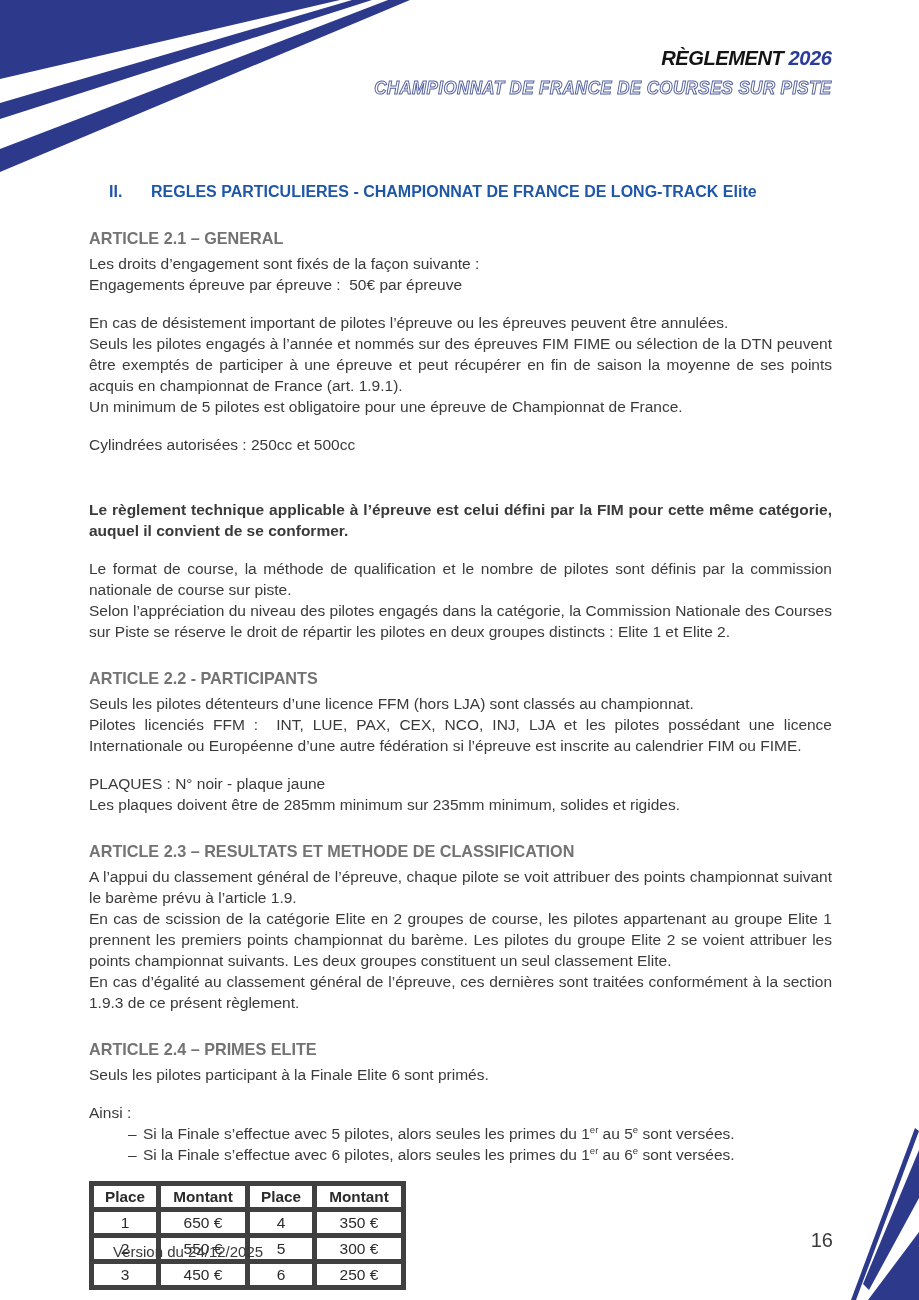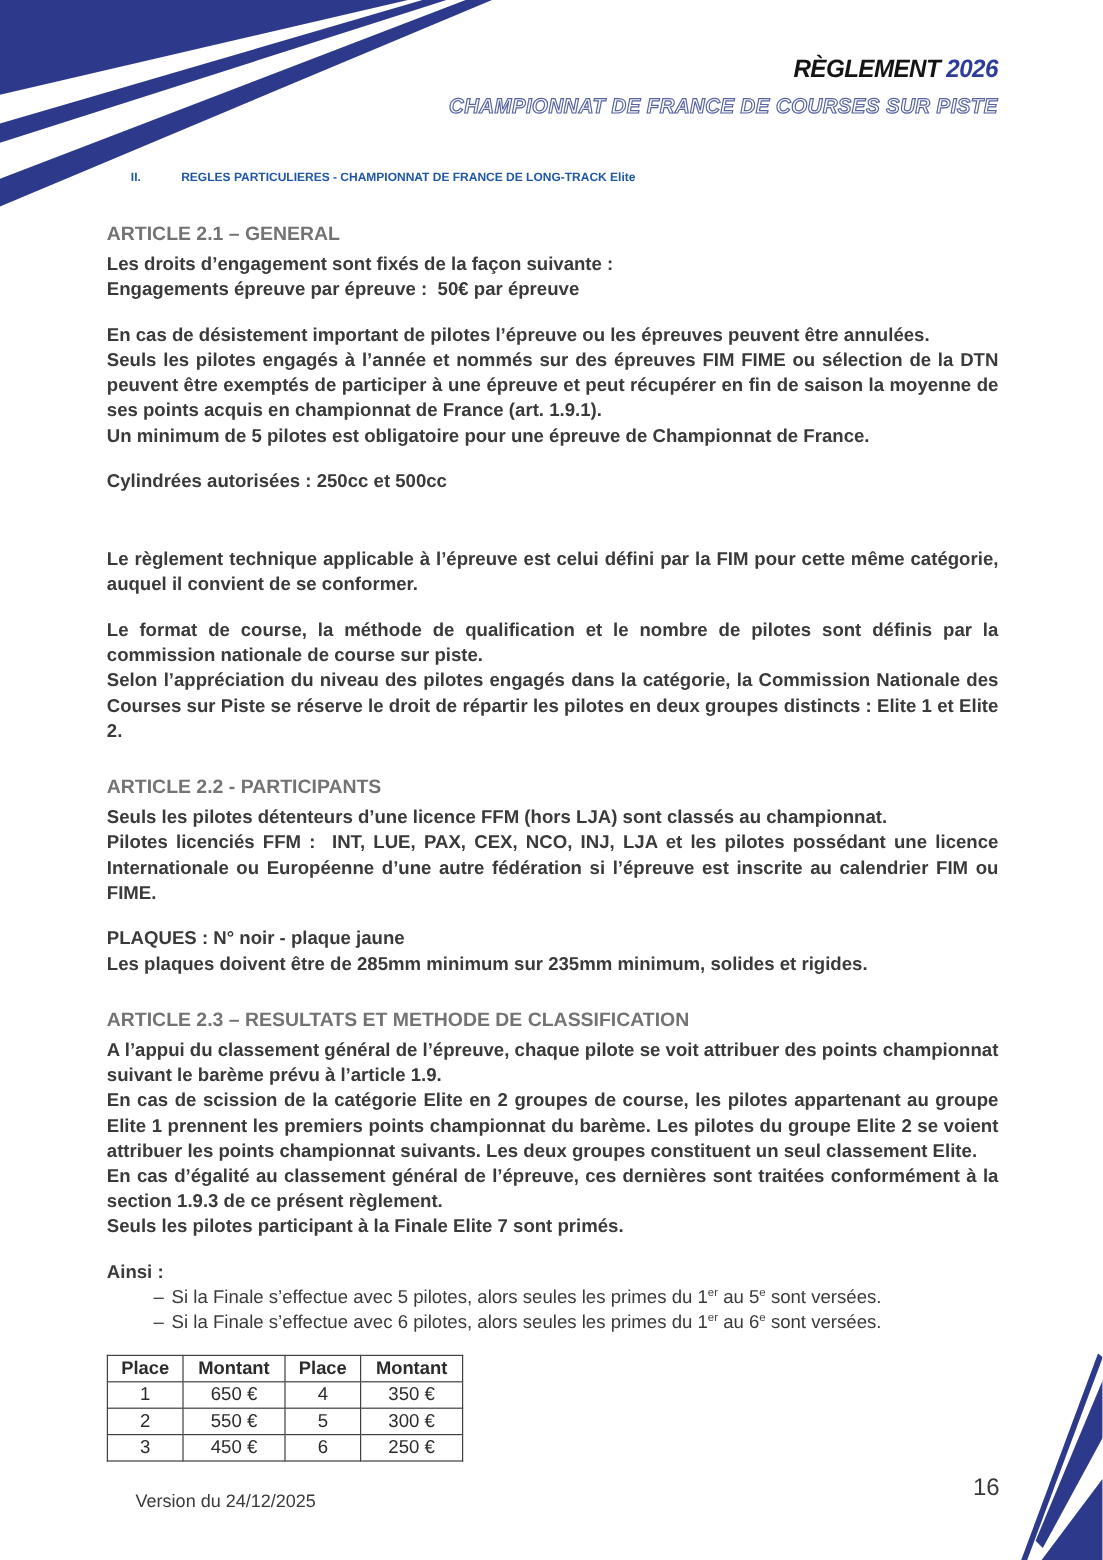--- a/index.html
+++ b/index.html
@@ -19,33 +19,33 @@
   }
   .brand-name{color:#141414;}
   .brand-year{color:#2b3c99;}
   .brand-subtitle{
     margin-top:8px;font-size:17.5px;font-weight:bold;font-style:italic;letter-spacing:0.4px;
     line-height:20px;color:transparent;-webkit-text-stroke:1px #56639f;
     transform:scaleX(0.97);transform-origin:right;
   }
   
   .content{position:absolute;left:89px;top:138px;width:743px;}
-  .section-title{display:flex;color:#1f57a8;font-weight:bold;font-size:10px;line-height:21px;}
+  .section-title{display:flex;color:#1f57a8;font-weight:bold;font-size:16px;line-height:21px;margin-top:43px;}
   .section-number{flex:0 0 42px;padding-left:20px;}
   .article-title{color:#737373;font-weight:bold;font-size:16.2px;line-height:21px;margin:26px 0 4px 0;}
-  .para{font-size:15.5px;line-height:21px;text-align:justify;margin:0;font-weight:bold;}
+  .para{font-size:15.5px;line-height:21px;text-align:justify;margin:0;}
   .para.bold{font-weight:bold;margin-top:44px;}
   .gap{height:17px;}
   .bullet{display:flex;font-size:15.5px;line-height:21px;}
   .bullet-dash{flex:0 0 15px;margin-left:39px;}
   sup{font-size:9.5px;line-height:0;vertical-align:super;}
   
   .prize-table{border-collapse:collapse;margin-top:16px;font-size:15.5px;color:#2b2b2b;}
   .prize-table th,.prize-table td{
-    border:1px solid #404040;text-align:center;height:21px;line-height:21px;padding:0;
+    border:5px solid #404040;text-align:center;height:21px;line-height:21px;padding:0;
   }
   .prize-table th{font-size:15.3px;}
   .col-place{width:62px;}
   .col-montant{width:84px;}
   
   .footer-version{position:absolute;left:113px;top:1231px;font-size:15px;line-height:18px;margin-top:12px;}
   .footer-page{position:absolute;right:86px;top:1231px;font-size:20px;line-height:18px;}
 </style>
 </head>
 <body>
@@ -105,21 +105,22 @@
     </div>
 
     <div>
       <h3 class="article-title">ARTICLE 2.3 – RESULTATS ET METHODE DE CLASSIFICATION</h3>
       <p class="para">A l’appui du classement général de l’épreuve, chaque pilote se voit attribuer des points championnat suivant le barème prévu à l’article 1.9.</p>
       <p class="para">En cas de scission de la catégorie Elite en 2 groupes de course, les pilotes appartenant au groupe Elite 1 prennent les premiers points championnat du barème. Les pilotes du groupe Elite 2 se voient attribuer les points championnat suivants. Les deux groupes constituent un seul classement Elite.</p>
       <p class="para">En cas d’égalité au classement général de l’épreuve, ces dernières sont traitées conformément à la section 1.9.3 de ce présent règlement.</p>
     </div>
 
     <div>
-      <p class="para">Seuls les pilotes participant à la Finale Elite 7 sont primés.</p>
+      <h3 class="article-title">ARTICLE 2.4 – PRIMES ELITE</h3>
+      <p class="para">Seuls les pilotes participant à la Finale Elite 6 sont primés.</p>
       <div class="gap"></div>
       <p class="para">Ainsi :</p>
       <div class="bullet">
         <span class="bullet-dash">–</span>
         <span><span>Si la Finale s’effectue avec 5 pilotes, alors seules les primes du 1</span><sup>er</sup><span> au 5</span><sup>e</sup><span> sont versées.</span></span>
       </div>
       <div class="bullet">
         <span class="bullet-dash">–</span>
         <span><span>Si la Finale s’effectue avec 6 pilotes, alors seules les primes du 1</span><sup>er</sup><span> au 6</span><sup>e</sup><span> sont versées.</span></span>
       </div>

